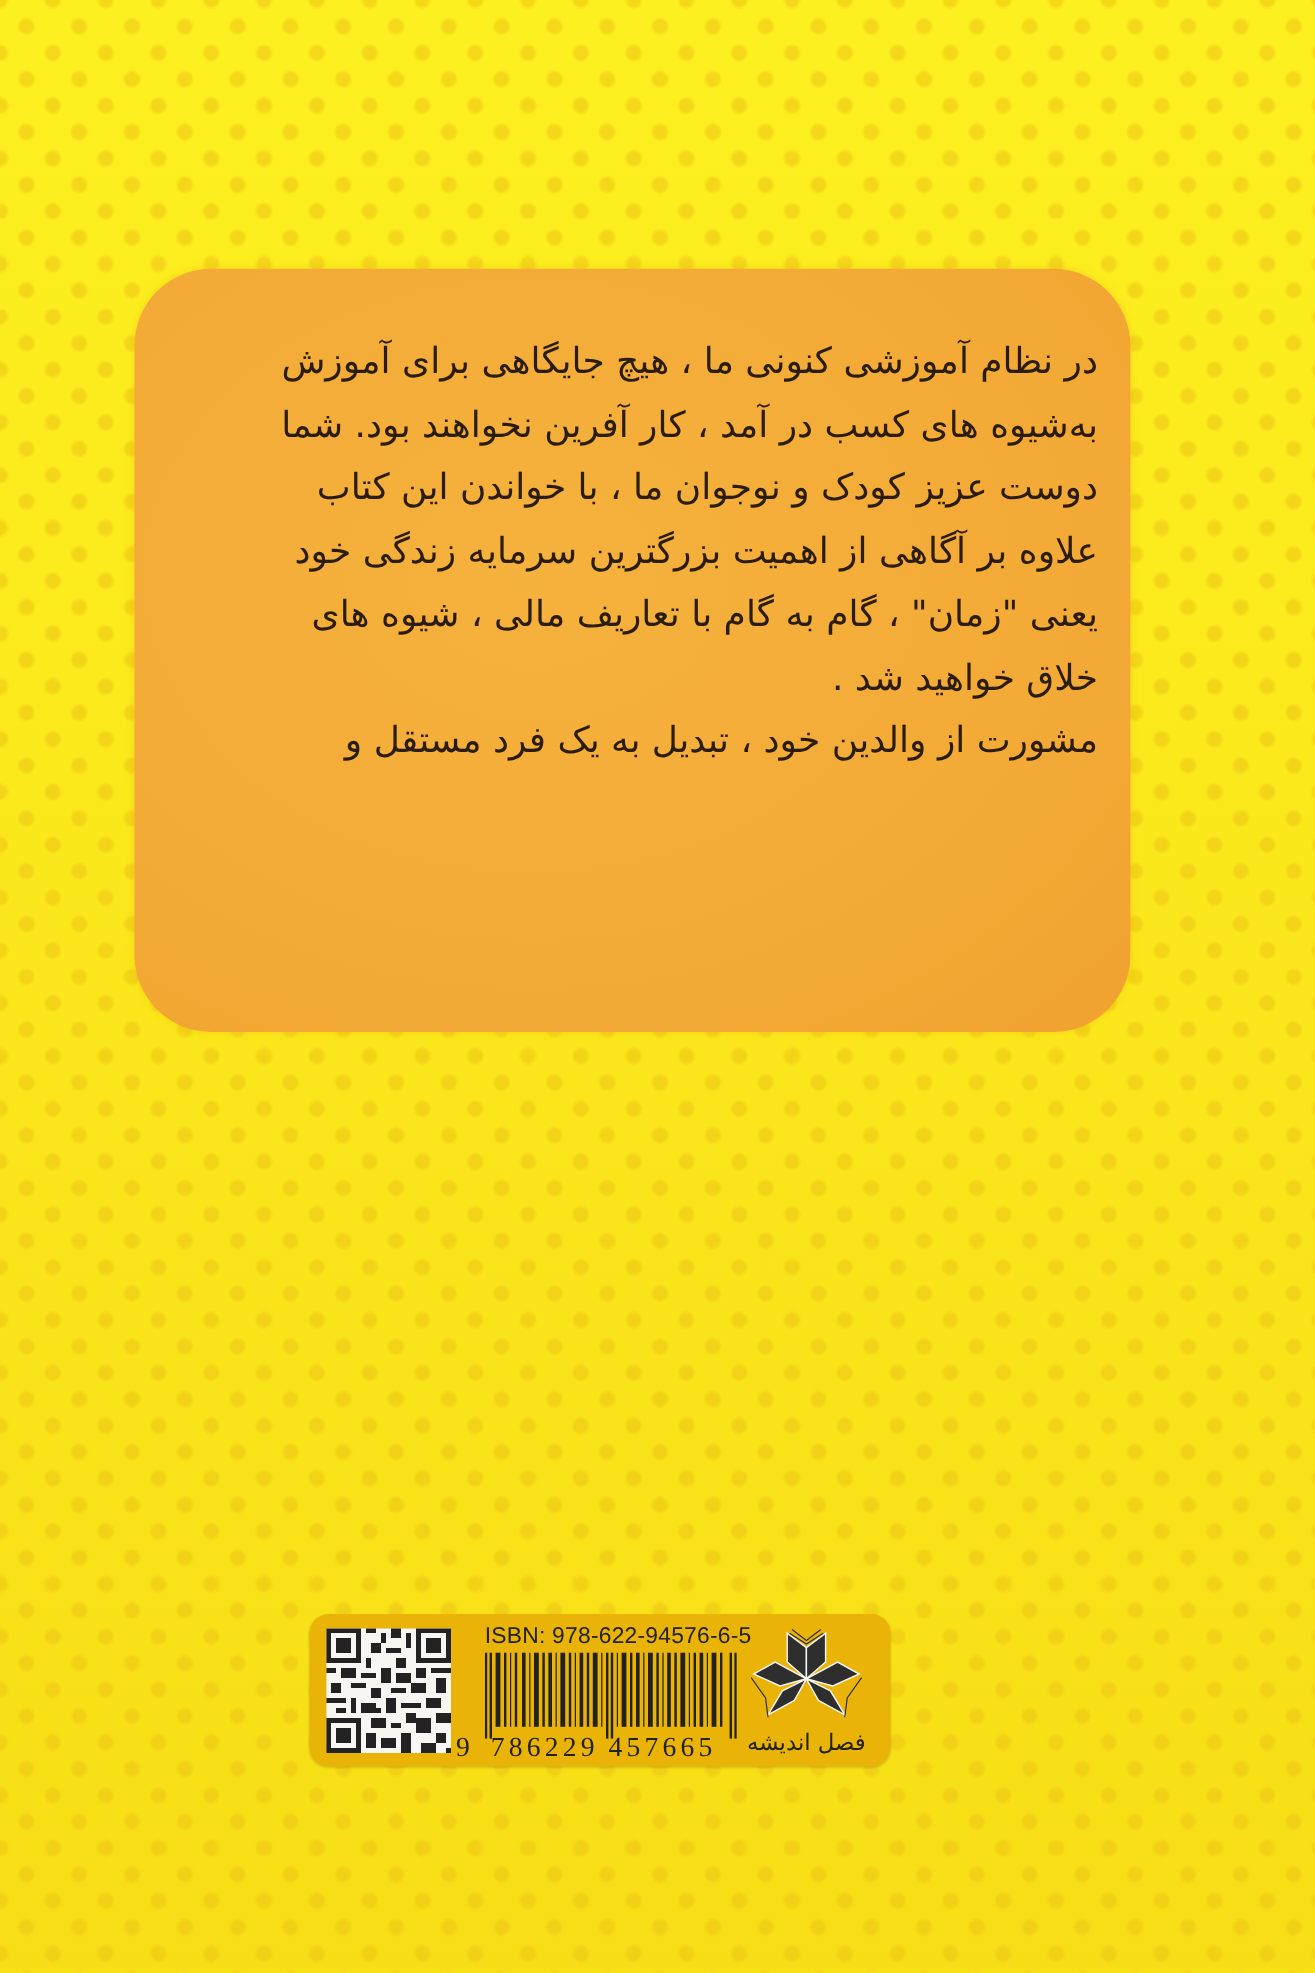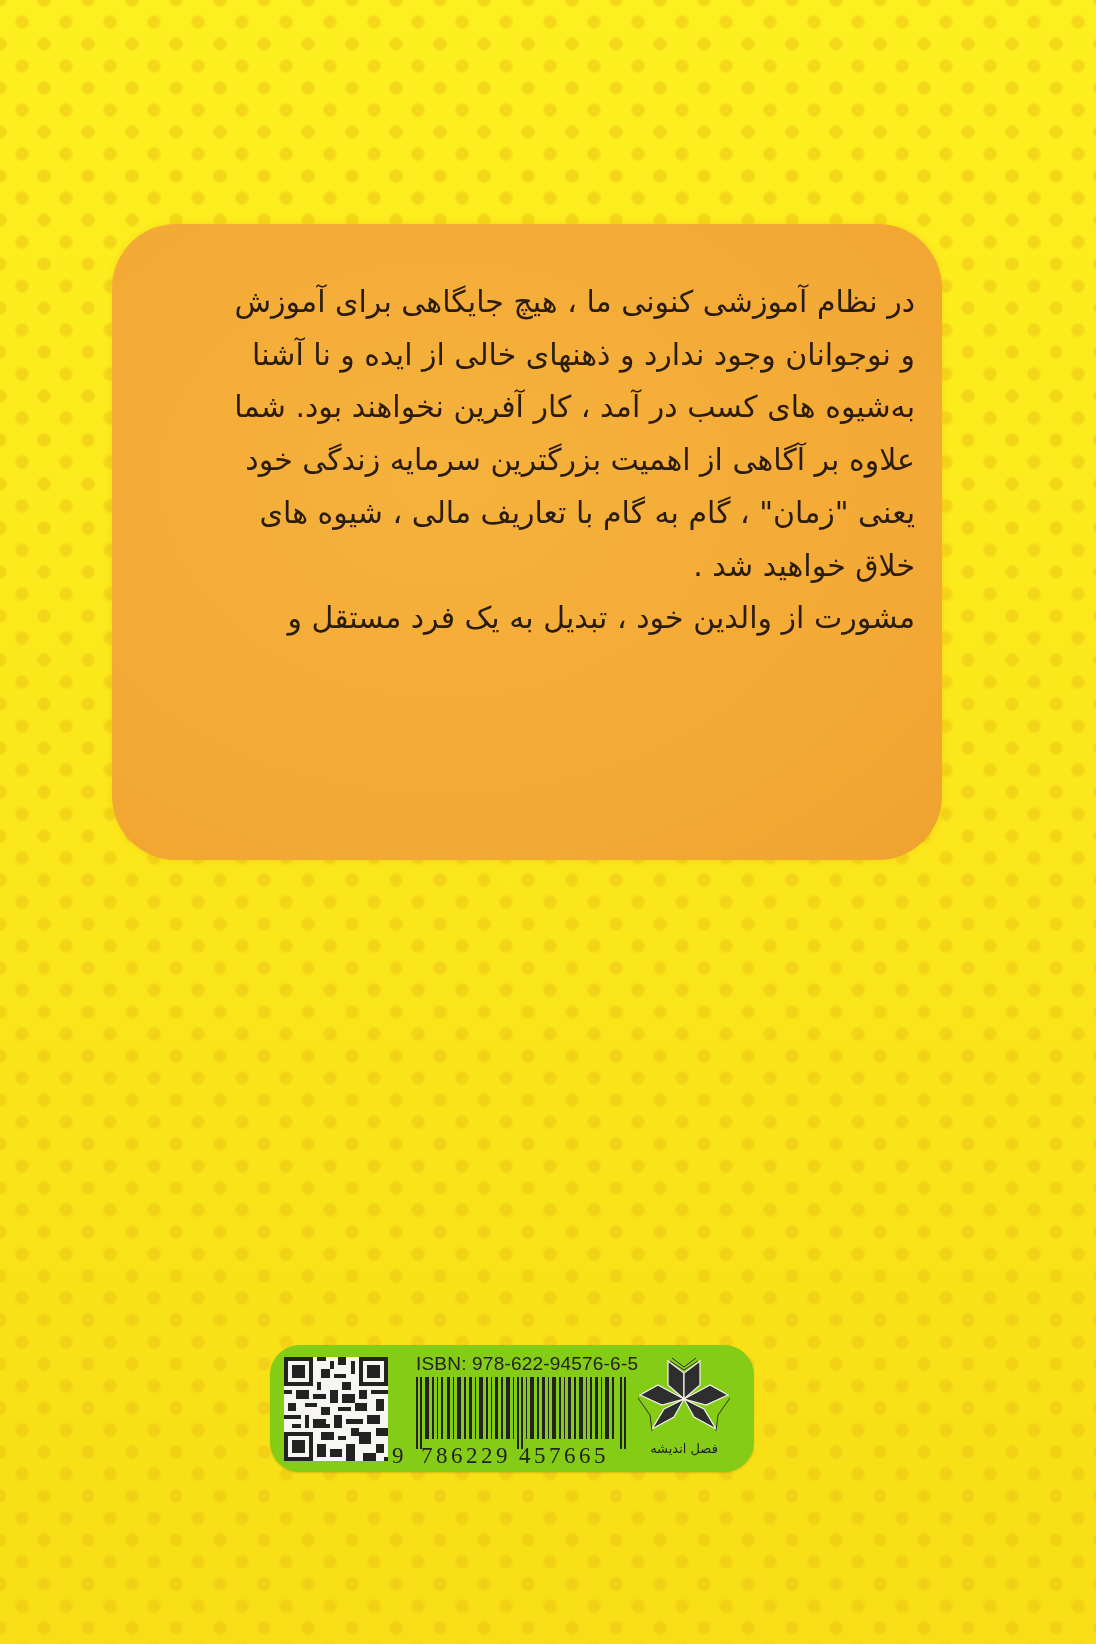--- a/index.html
+++ b/index.html
@@ -23,23 +23,22 @@
   .panel-text {
     position: absolute; left: 175px; top: 276px; width: 740px;
     direction: rtl; text-align: justify; text-align-last: right;
     font-family: "DejaVu Sans", sans-serif;
     font-size: 30px; line-height: 52.7px; color: #2a1c10;
     letter-spacing: -0.5px;
   }
   .panel-text .line { display: block; white-space: nowrap; text-align: right; }
   .sticker {
     position: absolute; left: 258px; top: 1345px; width: 484px; height: 127px;
-    background: #84cc16; border-radius: 30px;
+    background: #eab308; border-radius: 16px;
     box-shadow: 0 1px 2px rgba(0,0,0,0.15);
-    margin-left: 12px;
   }
   .qr {
     position: absolute; left: 14px; top: 12px; width: 104px; height: 104px;
   }
   .isbn-text {
     position: absolute; left: 146px; top: 8px; font-family: "Liberation Sans", sans-serif;
     font-size: 19px; color: #222; letter-spacing: 0.2px; direction: ltr;
   }
   .barcode {
     position: absolute; left: 146px; top: 32px; width: 210px; height: 72px;
@@ -49,32 +48,32 @@
     font-size: 23px; color: #222; letter-spacing: 3.5px; direction: ltr; white-space: nowrap;
     line-height: 26px;
   }
   .barcode-digits .lead { margin-right: 6px; }
   .barcode-digits .gap { display: inline-block; width: 8px; }
   .logo {
     position: absolute; left: 364px; top: 10px; width: 100px; height: 88px;
   }
   .publisher {
     position: absolute; left: 358px; top: 96px; width: 112px; text-align: center;
-    direction: rtl; font-family: "DejaVu Sans", sans-serif; font-size: 13px; color: #222;
+    direction: rtl; font-family: "DejaVu Sans", sans-serif; font-size: 19px; color: #222;
   }
 </style>
 </head>
 <body>
 
 <div class="panel"></div>
 
 <div class="panel-text">
   <span class="line">در نظام آموزشی کنونی ما ، هیچ جایگاهی برای آموزش</span>
-  <span class="line">و نوجوانان وجود ندارد و ذهنهای خالی از ایده و نا آشنا</span>
   <span class="line">به‌شیوه های کسب در آمد ، کار آفرین نخواهند بود. شما</span>
+  <span class="line">دوست عزیز کودک و نوجوان ما ، با خواندن این کتاب</span>
   <span class="line">علاوه بر آگاهی از اهمیت بزرگترین سرمایه زندگی خود</span>
   <span class="line">یعنی "زمان" ، گام به گام با تعاریف مالی ، شیوه های</span>
   <span class="line">خلاق خواهید شد .</span>
   <span class="line">مشورت از والدین خود ، تبدیل به یک فرد مستقل و</span>
 </div>
 
 <div class="sticker">
   <svg class="qr" viewBox="0 0 25 25" shape-rendering="crispEdges">
     <rect width="25" height="25" fill="#f7f6f2"></rect>
     <g fill="#222">

